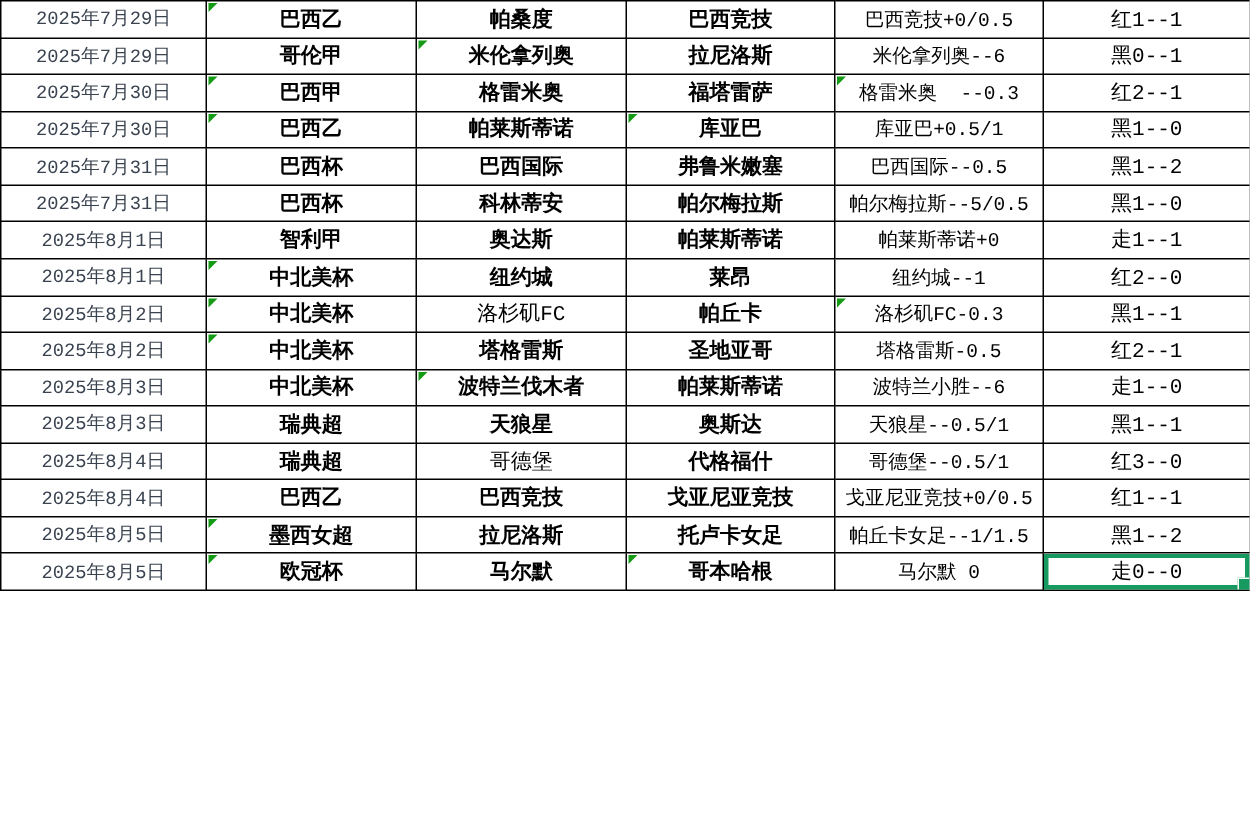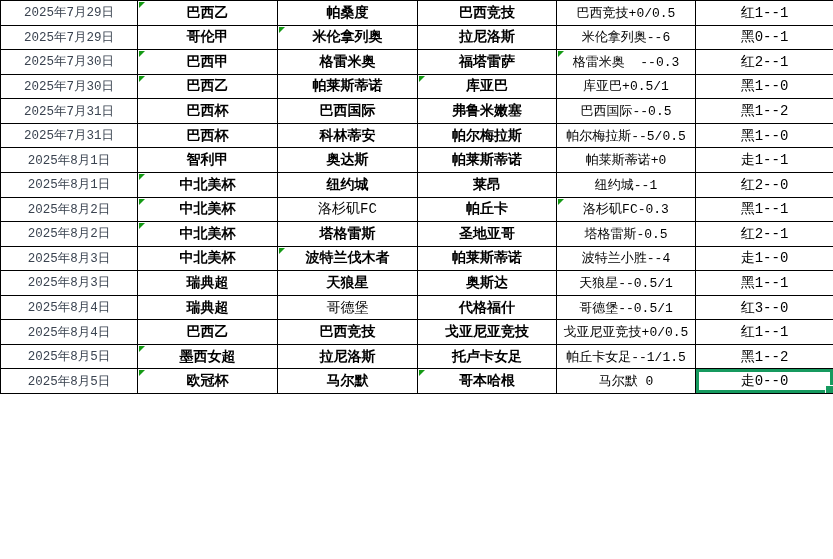--- a/index.html
+++ b/index.html
@@ -119,21 +119,21 @@
         <td class="col-home bold"><span>塔格雷斯</span></td>
         <td class="col-away bold"><span>圣地亚哥</span></td>
         <td class="col-handicap"><span>塔格雷斯-0.5</span></td>
         <td class="col-result"><span>红2--1</span></td>
       </tr>
       <tr>
         <td class="col-date"><span>2025年8月3日</span></td>
         <td class="col-league bold"><span>中北美杯</span></td>
         <td class="col-home bold"><span>波特兰伐木者</span><div class="triangle"></div></td>
         <td class="col-away bold"><span>帕莱斯蒂诺</span></td>
-        <td class="col-handicap"><span>波特兰小胜--4</span></td>
+        <td class="col-handicap"><span>波特兰小胜--6</span></td>
         <td class="col-result"><span>走1--0</span></td>
       </tr>
       <tr>
         <td class="col-date"><span>2025年8月3日</span></td>
         <td class="col-league bold"><span>瑞典超</span></td>
         <td class="col-home bold"><span>天狼星</span></td>
         <td class="col-away bold"><span>奥斯达</span></td>
         <td class="col-handicap"><span>天狼星--0.5/1</span></td>
         <td class="col-result"><span>黑1--1</span></td>
       </tr>

